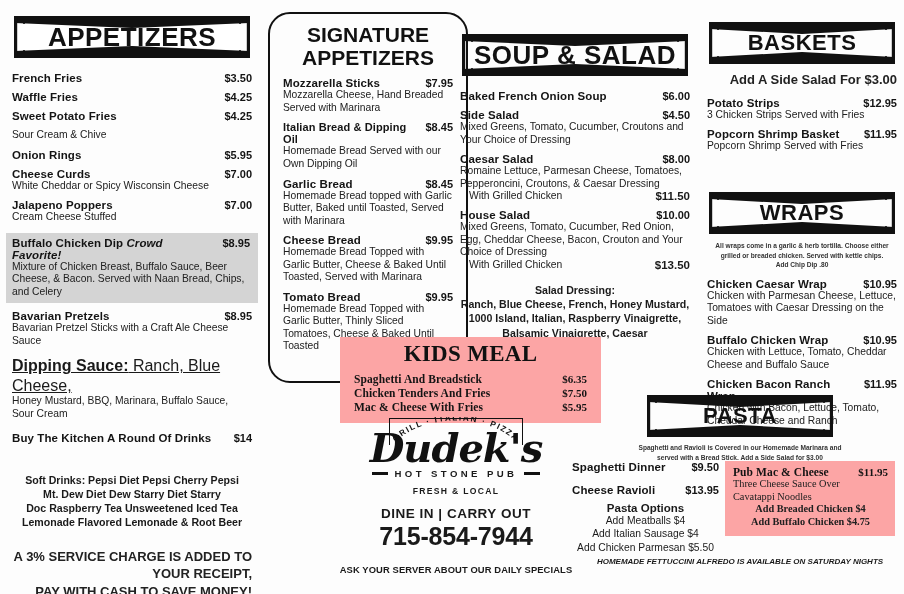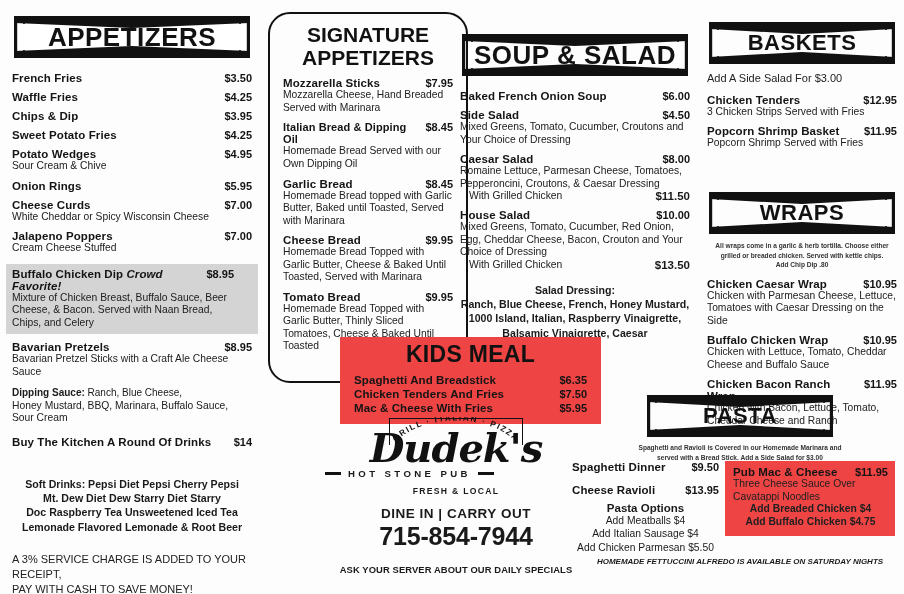--- a/index.html
+++ b/index.html
@@ -71,29 +71,29 @@
   .sub-line {
     display: flex;
     justify-content: space-between;
     font-size: 10.3px;
     padding-left: 9px;
   }
   .sub-line .sp { font-weight: 700; font-size: 11.5px; }
 
   .highlight {
     background: #d4d4d4;
-    padding: 4px 24px 5px 6px;
+    padding: 4px 8px 5px 6px;
     margin-left: -6px;
     margin-right: -6px;
   }
 
   .note-sm {
-    font-size: 11px;
-    font-weight: 400;
-    text-align: left;
+    font-size: 13px;
+    font-weight: 700;
+    text-align: right;
     line-height: 1.35;
     color: #222;
   }
   .center-block {
     text-align: center;
     font-weight: 700;
     font-size: 10.6px;
     line-height: 1.35;
   }
   .tiny-center {
@@ -119,21 +119,21 @@
   .round-title {
     text-align: center;
     font-weight: 700;
     font-size: 21px;
     line-height: 1.08;
     margin-bottom: 8px;
     color: #111;
   }
 
   
-  .gray-box { background: #ef4444; }
+  .gray-box { background: #fca5a5; font-family: Liberation Serif, serif; }
 
   
   .logo-wrap { text-align: center; position: relative; }
   .logo-frame {
     width: 132px; margin: 0 auto;
     border-left: 1.6px solid #111;
     border-right: 1.6px solid #111;
     border-top: 1.6px solid #111;
     height: 26px;
     position: relative;
@@ -143,21 +143,21 @@
     font-family: "DejaVu Serif", serif;
     font-style: italic;
     font-weight: 700;
     font-size: 40px;
     letter-spacing: -1px;
     line-height: 0.95;
     margin-top: -16px;
     color: #111;
   }
   .publine {
-    display: flex; align-items: center; 
+    display: flex; align-items: center; justify-content: center;
     gap: 7px; margin-top: 1px;
   }
   .publine .bar { width: 16px; height: 2.4px; background: #111; }
   .publine .txt {
     font-size: 9.6px; font-weight: 700; letter-spacing: 3.4px;
   }
   .fresh {
     margin-top: 7px;
     font-size: 8.6px; font-weight: 700; letter-spacing: 1.3px;
   }
@@ -204,35 +204,25 @@
         </div>
       </div>
       <div class="item">
         <div class="item-line">
           <span class="item-name">Waffle Fries</span>
           <span class="item-price">$4.25</span>
         </div>
       </div>
       <div class="item">
         <div class="item-line">
-          <span class="item-name">Chips &amp; Dip</span>
-          <span class="item-price">$3.95</span>
-        </div>
-      </div>
-      <div class="item">
-        <div class="item-line">
           <span class="item-name">Sweet Potato Fries</span>
           <span class="item-price">$4.25</span>
         </div>
       </div>
       <div class="item">
-        <div class="item-line">
-          <span class="item-name">Potato Wedges</span>
-          <span class="item-price">$4.95</span>
-        </div>
         <div class="item-desc">Sour Cream &amp; Chive</div>
       </div>
       <div class="item">
         <div class="item-line">
           <span class="item-name">Onion Rings</span>
           <span class="item-price">$5.95</span>
         </div>
       </div>
       <div class="item">
         <div class="item-line">
@@ -262,21 +252,21 @@
 
       <div class="item" style="margin-top:7px;">
         <div class="item-line">
           <span class="item-name">Bavarian Pretzels</span>
           <span class="item-price">$8.95</span>
         </div>
         <div class="item-desc">Bavarian Pretzel Sticks with a Craft Ale Cheese Sauce</div>
       </div>
 
       <div style="margin-top:9px;">
-        <div style="font-size:10px;line-height:1.22;">
+        <div style="font-size:16px;line-height:1.22;text-decoration:underline;">
           <span style="font-weight:700;">Dipping Sauce:</span><span> Ranch, Blue Cheese,</span>
         </div>
         <div class="item-desc">Honey Mustard, BBQ, Marinara, Buffalo Sauce,</div>
         <div class="item-desc">Sour Cream</div>
       </div>
 
       <div class="item" style="margin-top:11px;">
         <div class="item-line">
           <span class="item-name">Buy The Kitchen A Round Of Drinks</span>
           <span class="item-price">$14</span>
@@ -417,21 +407,21 @@
         <circle cx="179" cy="37" r="1.1" fill="#111"></circle>
       </svg>
       <div class="btitle">BASKETS</div>
     </div>
 
     <div class="note-sm" style="margin-top:5px;">Add A Side Salad For $3.00</div>
 
     <div style="margin-top:8px;">
       <div class="item">
         <div class="item-line">
-          <span class="item-name">Chicken Tenders</span>
+          <span class="item-name">Potato Strips</span>
           <span class="item-price">$12.95</span>
         </div>
         <div class="item-desc">3 Chicken Strips Served with Fries</div>
       </div>
       <div class="item">
         <div class="item-line">
           <span class="item-name">Popcorn Shrimp Basket</span>
           <span class="item-price">$11.95</span>
         </div>
         <div class="item-desc">Popcorn Shrimp Served with Fries</div>

